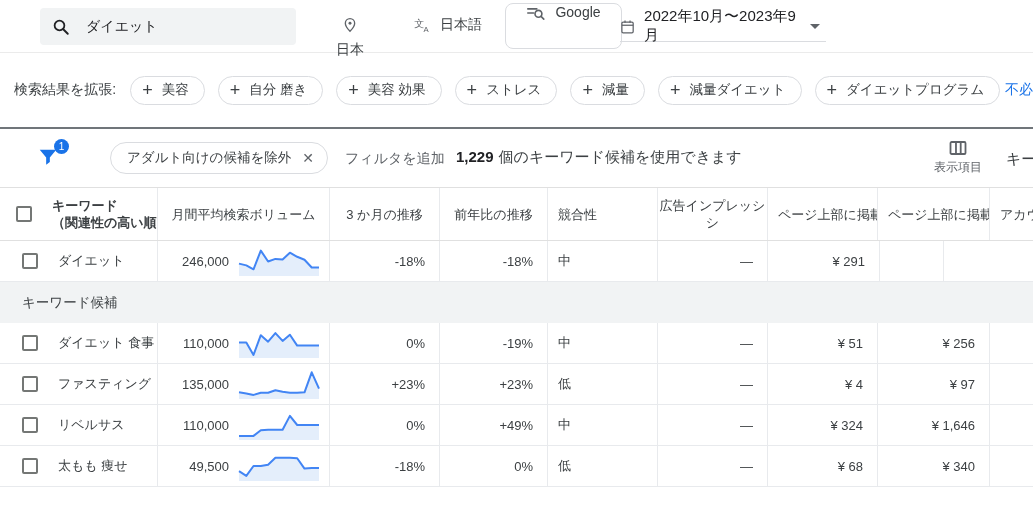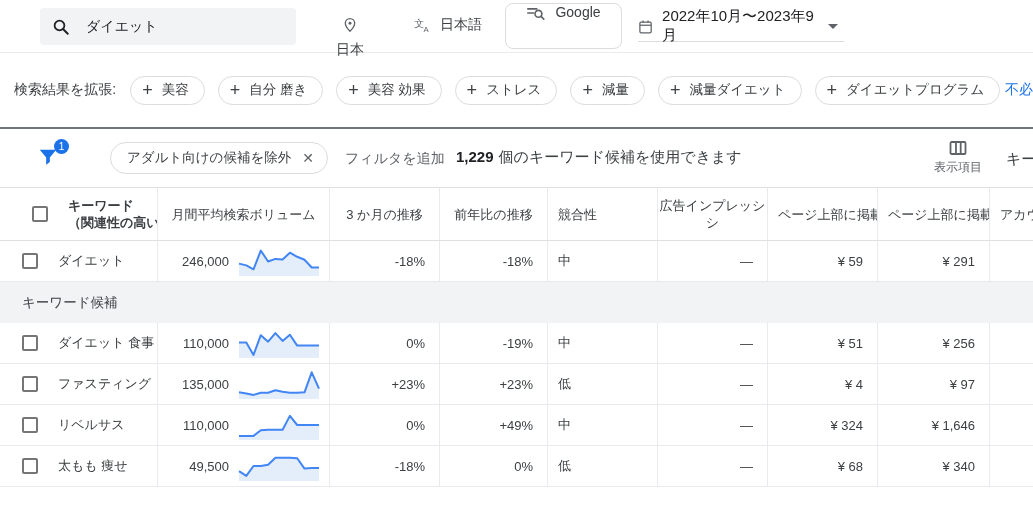--- a/index.html
+++ b/index.html
@@ -10,21 +10,21 @@
   .topbar { position:relative; height:53px; border-bottom:1px solid #ebebeb; }
   .search-box { position:absolute; left:40px; top:8px; width:256px; height:37px;
     background:#f1f3f4; border-radius:4px; display:flex; align-items:center;
     padding-left:12px; gap:16px; cursor:text; }
   .search-box .txt { font-size:14px; color:#202124; }
   .tb-item { position:absolute; display:flex; align-items:center; gap:7px;
     font-size:14px; color:#3c4043; cursor:pointer; }
   .network-btn { position:absolute; left:505px; top:3px; width:117px; height:46px;
     border:1px solid #dadce0; border-radius:8px; display:flex; 
     justify-content:center; gap:9px; font-size:14px; color:#3c4043; cursor:pointer; }
-  .date-group { position:absolute; left:638px; top:11px; width:206px; height:31px;
+  .date-group { position:absolute; left:620px; top:11px; width:206px; height:31px;
     display:flex; align-items:center; gap:9px; border-bottom:1px solid #dadce0;
     font-size:15px; color:#202124; cursor:pointer; }
   .caret { width:0; height:0; border-left:5px solid transparent;
     border-right:5px solid transparent; border-top:5px solid #5f6368; margin-left:auto; margin-right:6px; }
 
   
   .expand-row { position:relative; height:74px; display:flex; align-items:center;
     padding-left:14px; }
   .expand-label { font-size:14px; color:#3c4043; margin-right:14px; }
   .chips { display:flex; gap:13px; }
@@ -60,21 +60,21 @@
     color:#3c4043; white-space:nowrap; cursor:pointer; }
 
   
   .table { border-top:1px solid #e0e0e0; }
   .hrow { display:flex; height:53px; border-bottom:1px solid #e0e0e0; }
   .hcell { border-right:1px solid #e8eaed; display:flex; flex-direction:column;
     align-items:center; justify-content:center; font-size:13px; color:#3c4043;
     line-height:17px; overflow:hidden; white-space:nowrap; flex:none; cursor:pointer; }
   .hcell.hc-left { align-items:flex-start; padding-left:10px; }
   .hcell.hc-first { flex-direction:row; justify-content:flex-start;
-    align-items:center; padding-left:32px; cursor:default; }
+    align-items:center; padding-left:16px; cursor:default; }
   .hkw { display:flex; flex-direction:column; margin-left:20px; font-weight:700;
     overflow:hidden; white-space:nowrap; align-items:flex-start; }
   .section-row { height:41px; background:#f1f3f4; display:flex; align-items:center;
     padding-left:22px; font-size:13.5px; color:#3c4043; }
   .trow { display:flex; height:41px; border-bottom:1px solid #e8eaed; background:#fff; }
   .tcell { border-right:1px solid #e8eaed; display:flex; align-items:center;
     font-size:13px; color:#3c4043; flex:none; overflow:hidden; }
   .tc-right { justify-content:flex-end; padding-right:14px; }
   .tc-left { padding-left:10px; }
   .tc-first { padding-left:22px; gap:20px; }
@@ -255,23 +255,20 @@
         </div>
         <div class="tcell tc-right" style="width: 108px;">
           <span>-18%</span>
         </div>
         <div class="tcell tc-left" style="width: 110px;">
           <span>中</span>
         </div>
         <div class="tcell tc-right" style="width: 110px;">
           <span>—</span>
         </div>
-        <div class="tcell tc-right" style="width: 110px;">
-          <span>¥ 59</span>
-        </div>
         <div class="tcell tc-right" style="width: 112px;">
           <span>¥ 291</span>
         </div>
         <div class="tcell tc-left" style="width: 64px;"></div>
       </div>
       <div class="section-row">
         <span>キーワード候補</span>
       </div>
       <div class="trow">
         <div class="tcell tc-first" style="width: 158px;">

